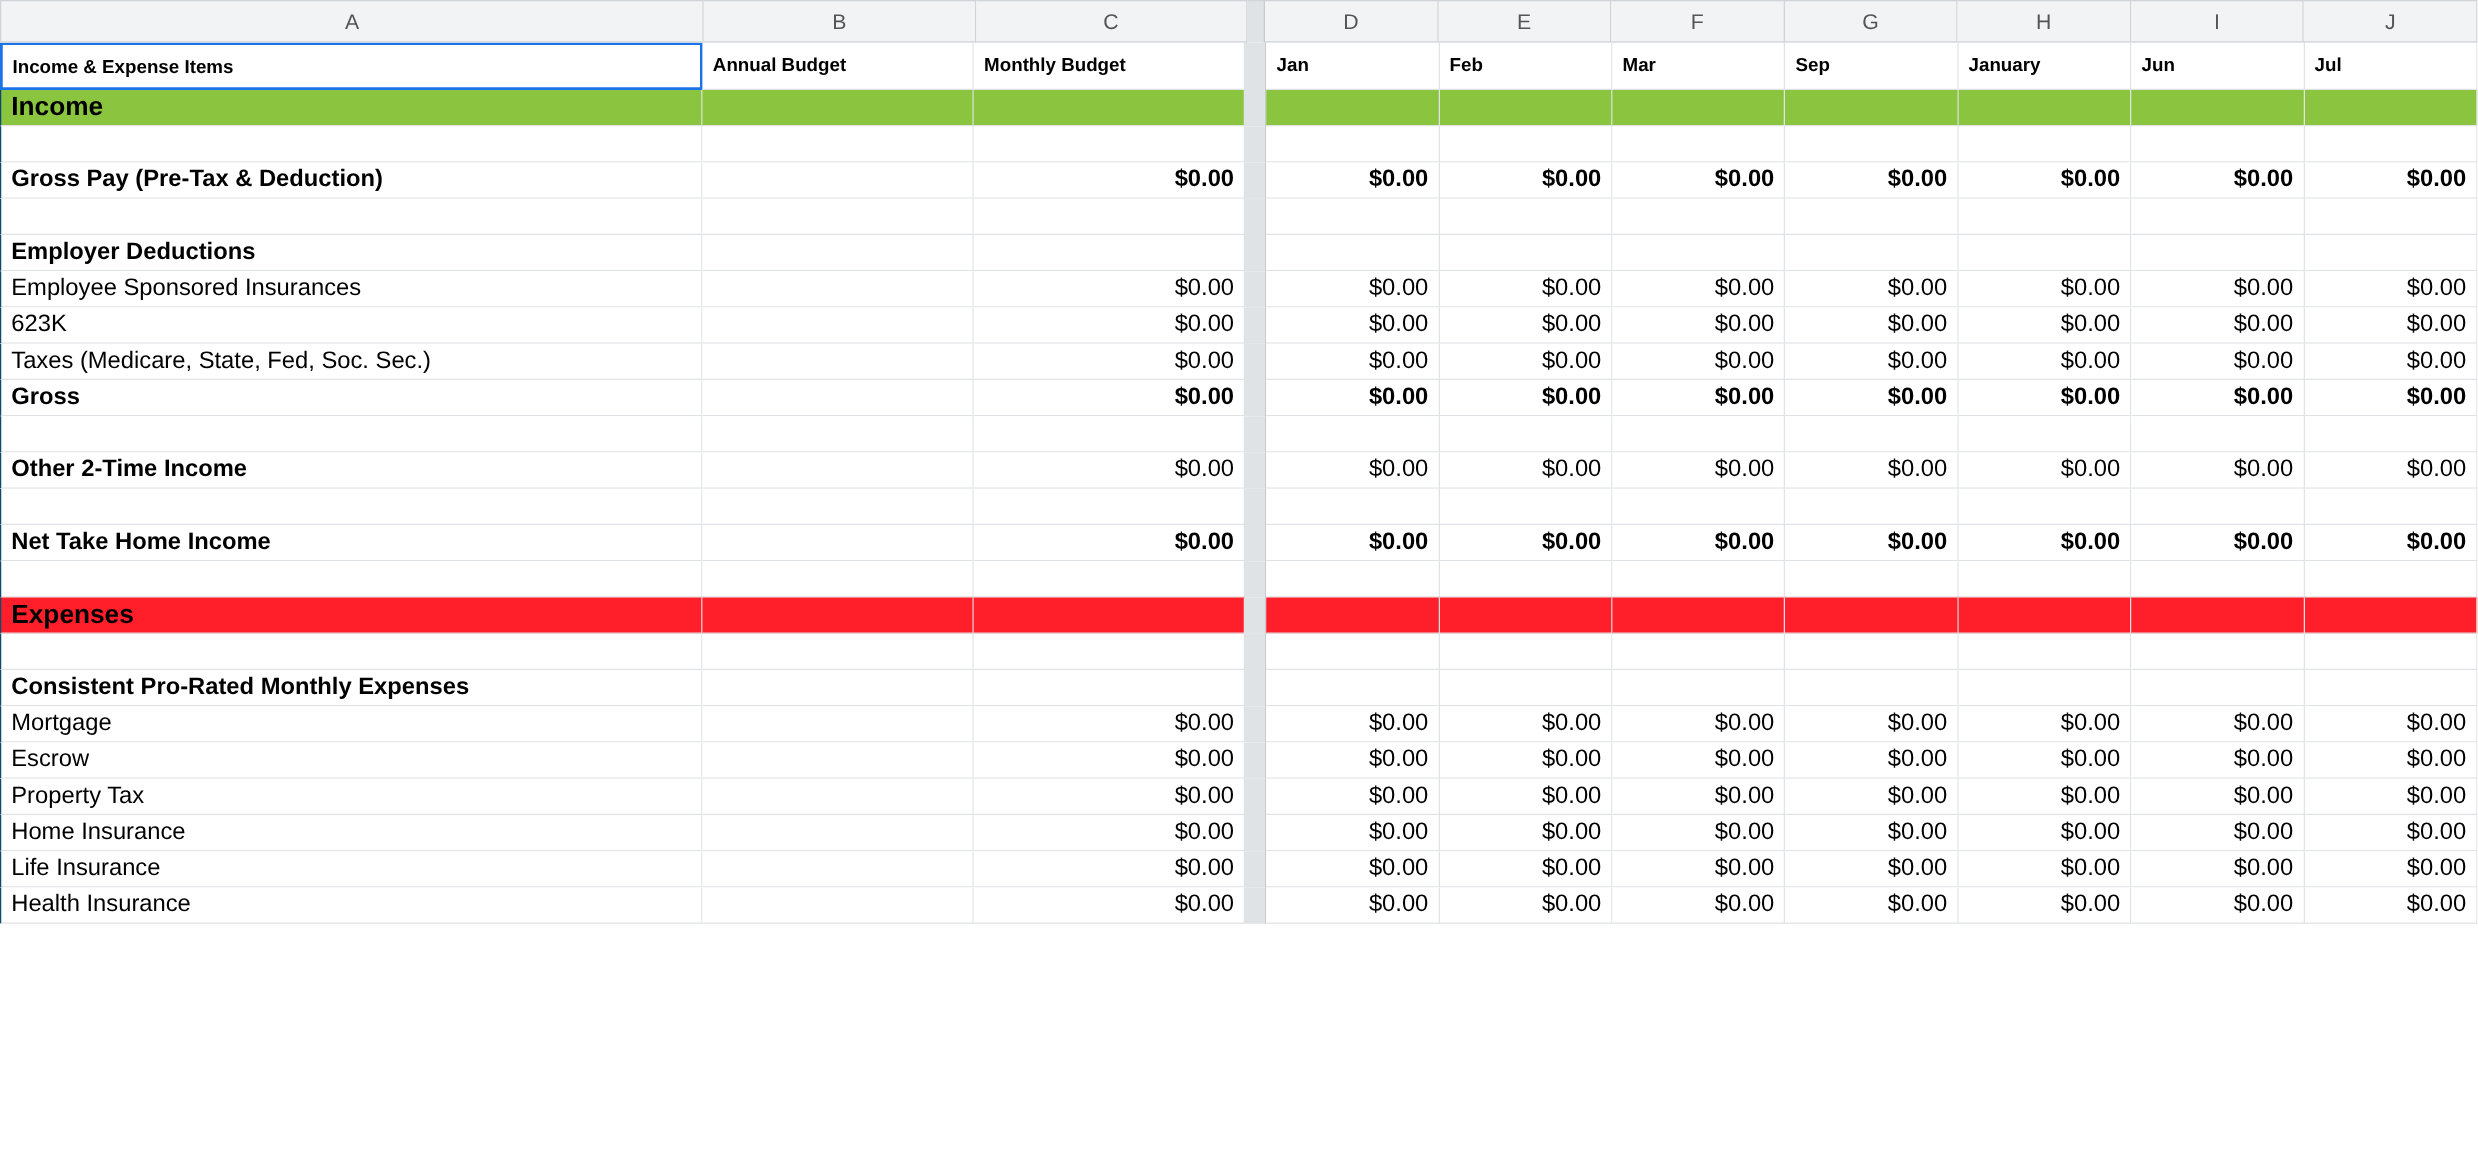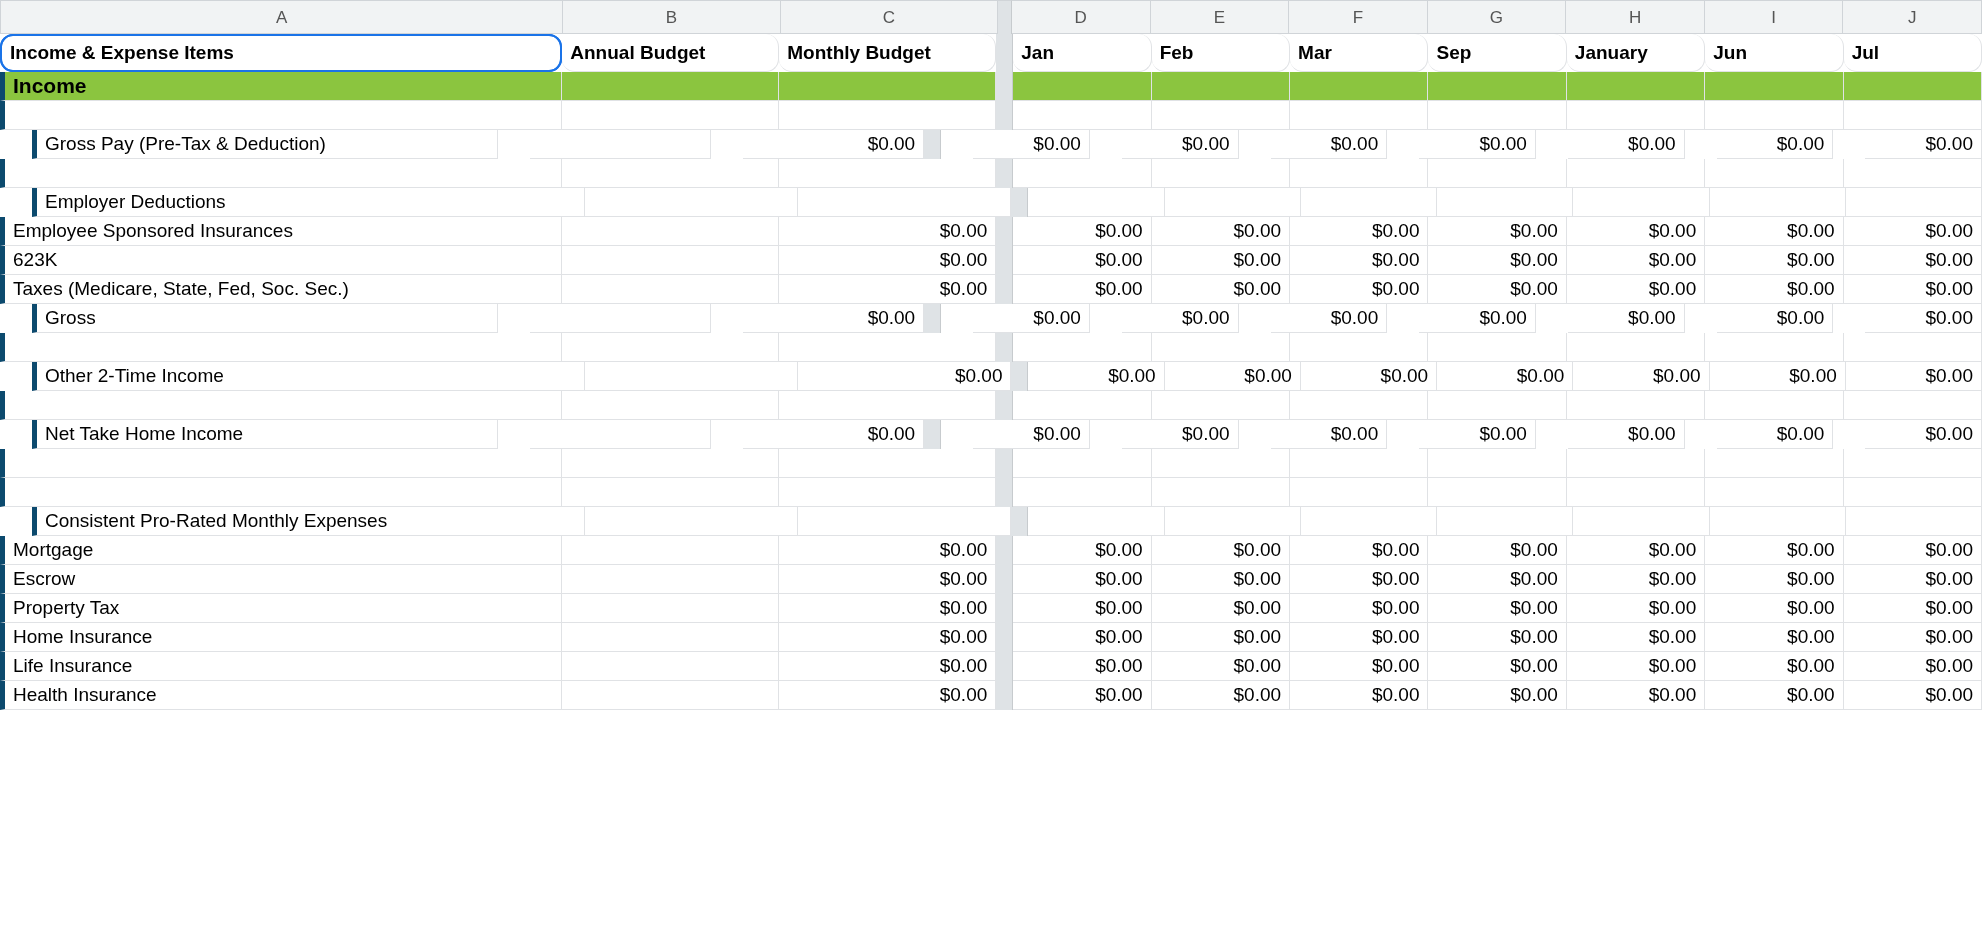--- a/index.html
+++ b/index.html
@@ -22,32 +22,32 @@
     white-space: nowrap; background: #fff; cursor: cell;
     box-sizing: border-box;
   }
   .w-A  { width: 565px; }
   .w-B  { width: 218px; }
   .w-C  { width: 218px; }
   .w-gap{ width: 14px; }
   .w-M  { width: 139px; }
   .gap-cell { background: #dfe3e6; border-right: 1px solid #c7cbce; border-bottom: none; }
   .ch.gap-cell { border-top: 1px solid #d0d4d8; }
-  .bold { font-weight: 400; margin-left: 32px; }
+  .bold { font-weight: 700; }
   .right { justify-content: flex-end; }
-  .hdr { font-weight: 700; font-size: 19px; border-radius: 13px; }
+  .hdr { font-weight: 700; font-size: 15px; }
   .section-income  .cell:not(.gap-cell) { background: #8bc53f; color: #000; font-weight: 700; font-size: 21px; }
   .section-expense .cell:not(.gap-cell) { background: #ff1f2a; color: #000; font-weight: 700; font-size: 21px; }
   .selected {
     outline: 2px solid #1a73e8; outline-offset: -2px;
     border: 2px solid #1a73e8 !important;
   }
   .row .cell:first-child { padding-left: 8px; }
   
-  .row .cell:first-child { border-left: 5px solid #0c4a6e; }
+  .row .cell:first-child { border-left: 1px solid #0c4a6e; }
 </style>
 </head>
 <body>
 
 <div class="sheet">
 
   <div class="col-headers">
     <div class="ch w-A">A</div>
     <div class="ch w-B">B</div>
     <div class="ch w-C">C</div>
@@ -250,20 +250,33 @@
         <div class="cell w-C"></div>
         <div class="cell w-gap gap-cell"></div>
         <div class="cell w-M"></div>
         <div class="cell w-M"></div>
         <div class="cell w-M"></div>
         <div class="cell w-M"></div>
         <div class="cell w-M"></div>
         <div class="cell w-M"></div>
         <div class="cell w-M"></div>
       </div>
+      <div class="row section-expense">
+        <div class="cell w-A">Expenses</div>
+        <div class="cell w-B"></div>
+        <div class="cell w-C"></div>
+        <div class="cell w-gap gap-cell"></div>
+        <div class="cell w-M"></div>
+        <div class="cell w-M"></div>
+        <div class="cell w-M"></div>
+        <div class="cell w-M"></div>
+        <div class="cell w-M"></div>
+        <div class="cell w-M"></div>
+        <div class="cell w-M"></div>
+      </div>
       <div class="row">
         <div class="cell w-A"></div>
         <div class="cell w-B"></div>
         <div class="cell w-C"></div>
         <div class="cell w-gap gap-cell"></div>
         <div class="cell w-M"></div>
         <div class="cell w-M"></div>
         <div class="cell w-M"></div>
         <div class="cell w-M"></div>
         <div class="cell w-M"></div>

